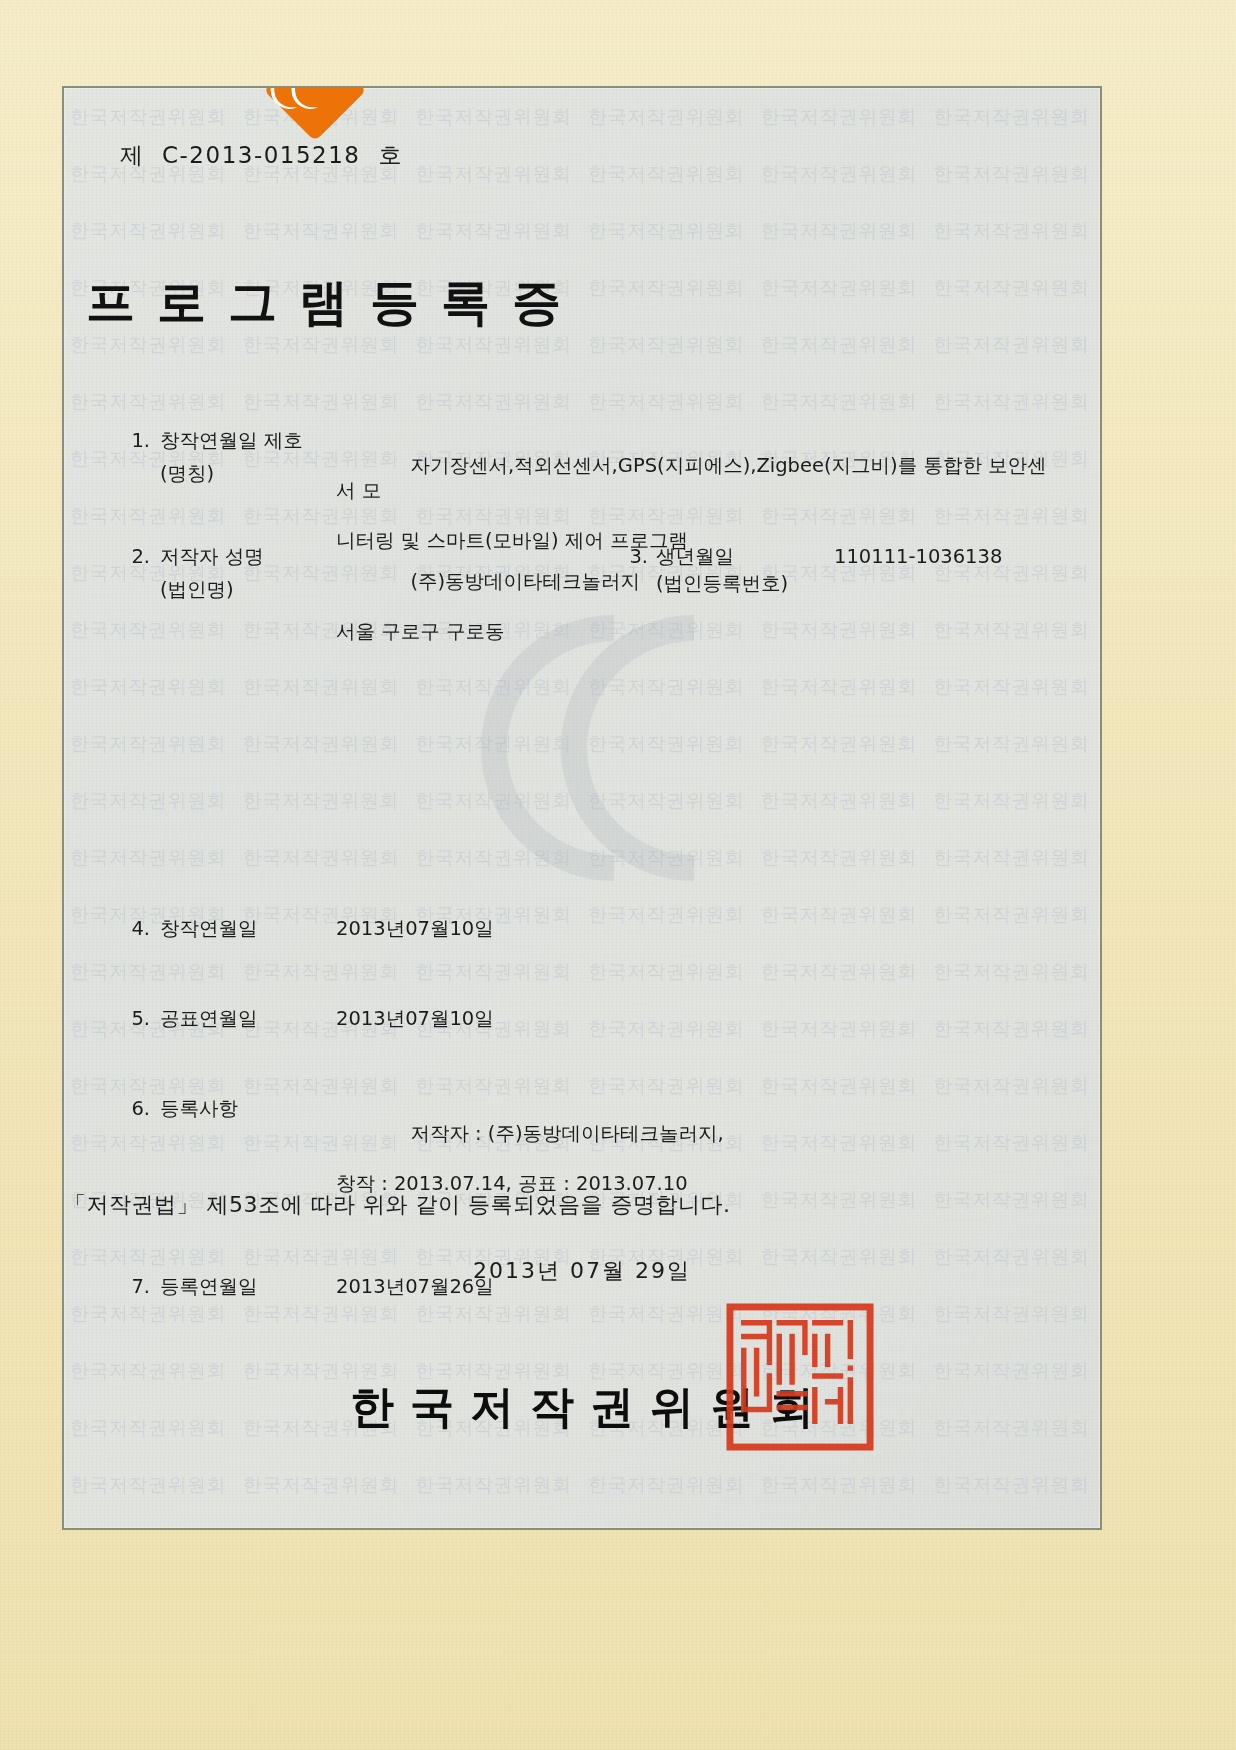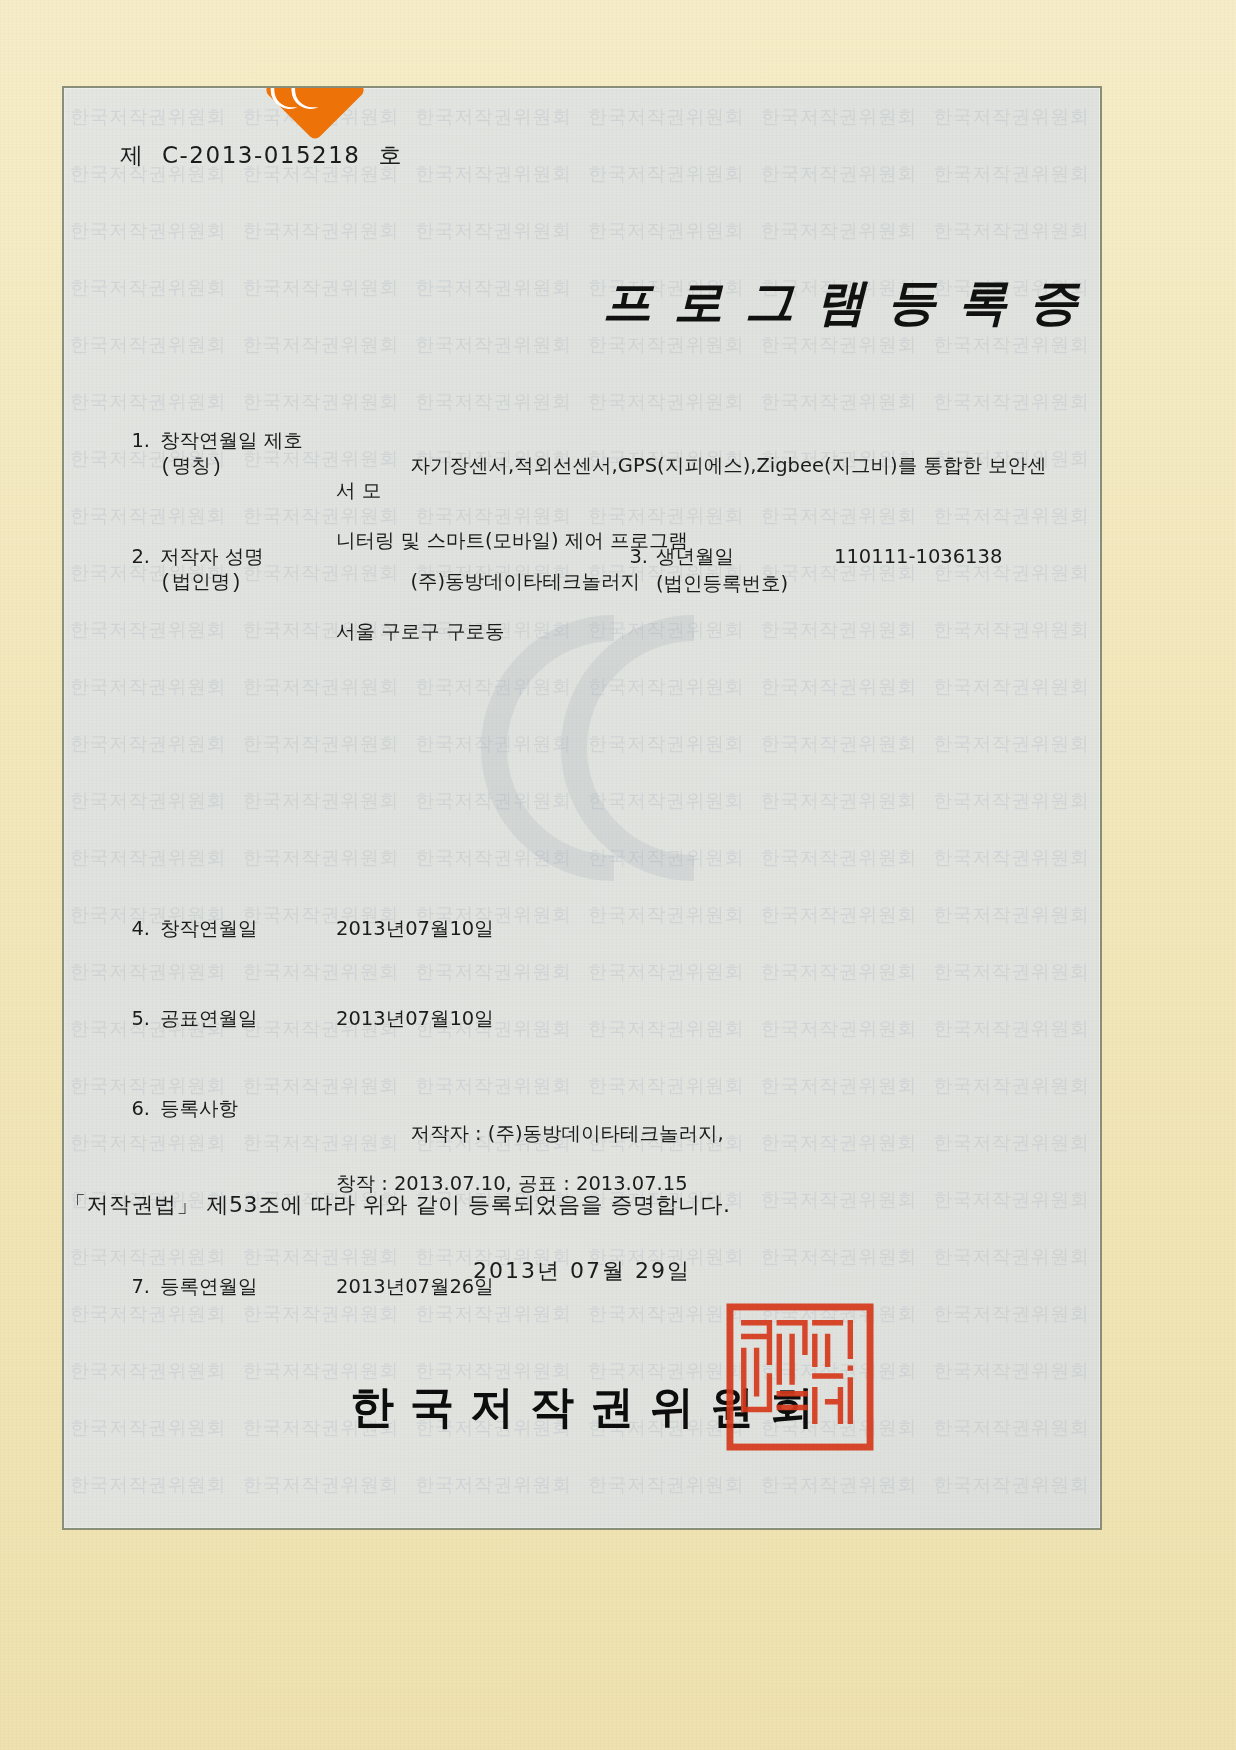--- a/index.html
+++ b/index.html
@@ -108,27 +108,26 @@
     white-space: nowrap;
   }
   .reg-no .label { margin-right: 18px; }
   .reg-no .num { letter-spacing: 1.5px; }
 
   .title {
     position: absolute;
     left: 0;
     right: 0;
     top: 182px;
-    text-align: right;
+    text-align: left;
     font-size: 49px;
     font-weight: bold;
     letter-spacing: 22px;
     text-indent: 22px;
     color: #111;
-    font-style: italic;
   }
 
   .rows { position: absolute; left: 0; right: 0; top: 340px; }
 
   .row {
     position: relative;
     font-size: 19.5px;
     line-height: 25px;
     margin-bottom: 2px;
   }
@@ -138,22 +137,21 @@
     width: 30px;
     text-align: right;
   }
   .row .key {
     position: absolute;
     left: 96px;
     white-space: nowrap;
   }
   .row .key .sub {
     display: block;
-    margin-top: 2px;
-    font-family: Liberation Mono, monospace;
+    margin-top: 8px;
   }
   .row .val {
     position: absolute;
     left: 272px;
     width: 720px;
     white-space: pre-wrap;
   }
   .row .val .line2 { display: block; }
 
   .row2-extra-idx {
@@ -454,21 +452,21 @@
           <span class="idx">5.</span>
           <span class="key">공표연월일</span>
           <span class="val">2013년07월10일</span>
         </div>
 
         <div class="row r6">
           <span class="idx">6.</span>
           <span class="key">등록사항</span>
           <span class="val">
             <span>저작자 : (주)동방데이타테크놀러지,</span>
-            <span class="line2">창작 : 2013.07.10, 공표 : 2013.07.15</span>
+            <span class="line2">창작 : 2013.07.14, 공표 : 2013.07.10</span>
           </span>
         </div>
 
         <div class="row r7">
           <span class="idx">7.</span>
           <span class="key">등록연월일</span>
           <span class="val">2013년07월26일</span>
         </div>
 
       </div>

